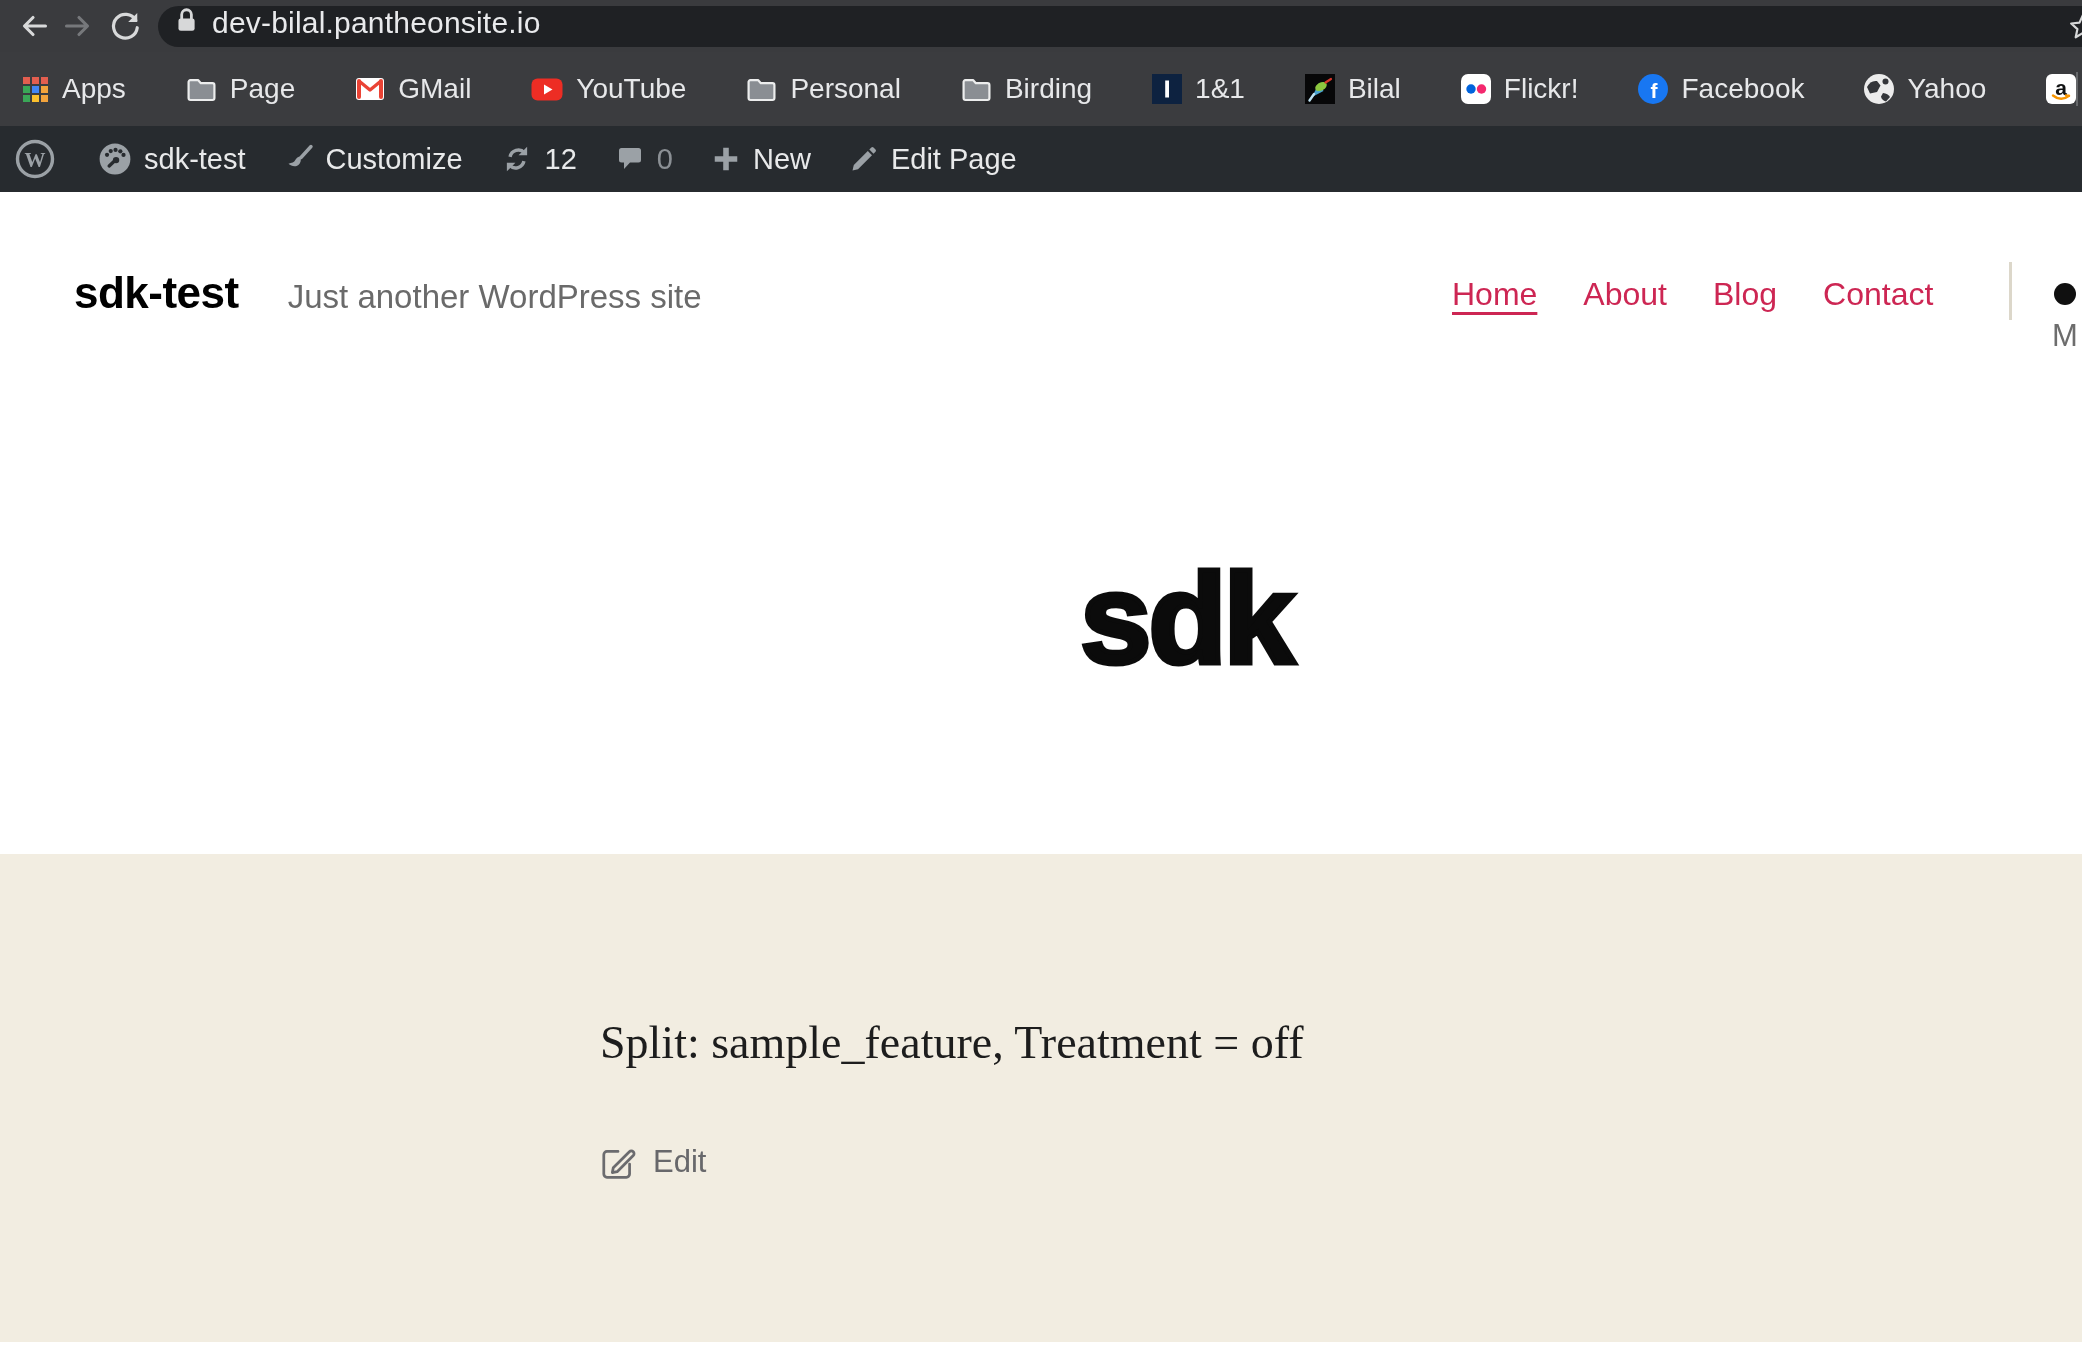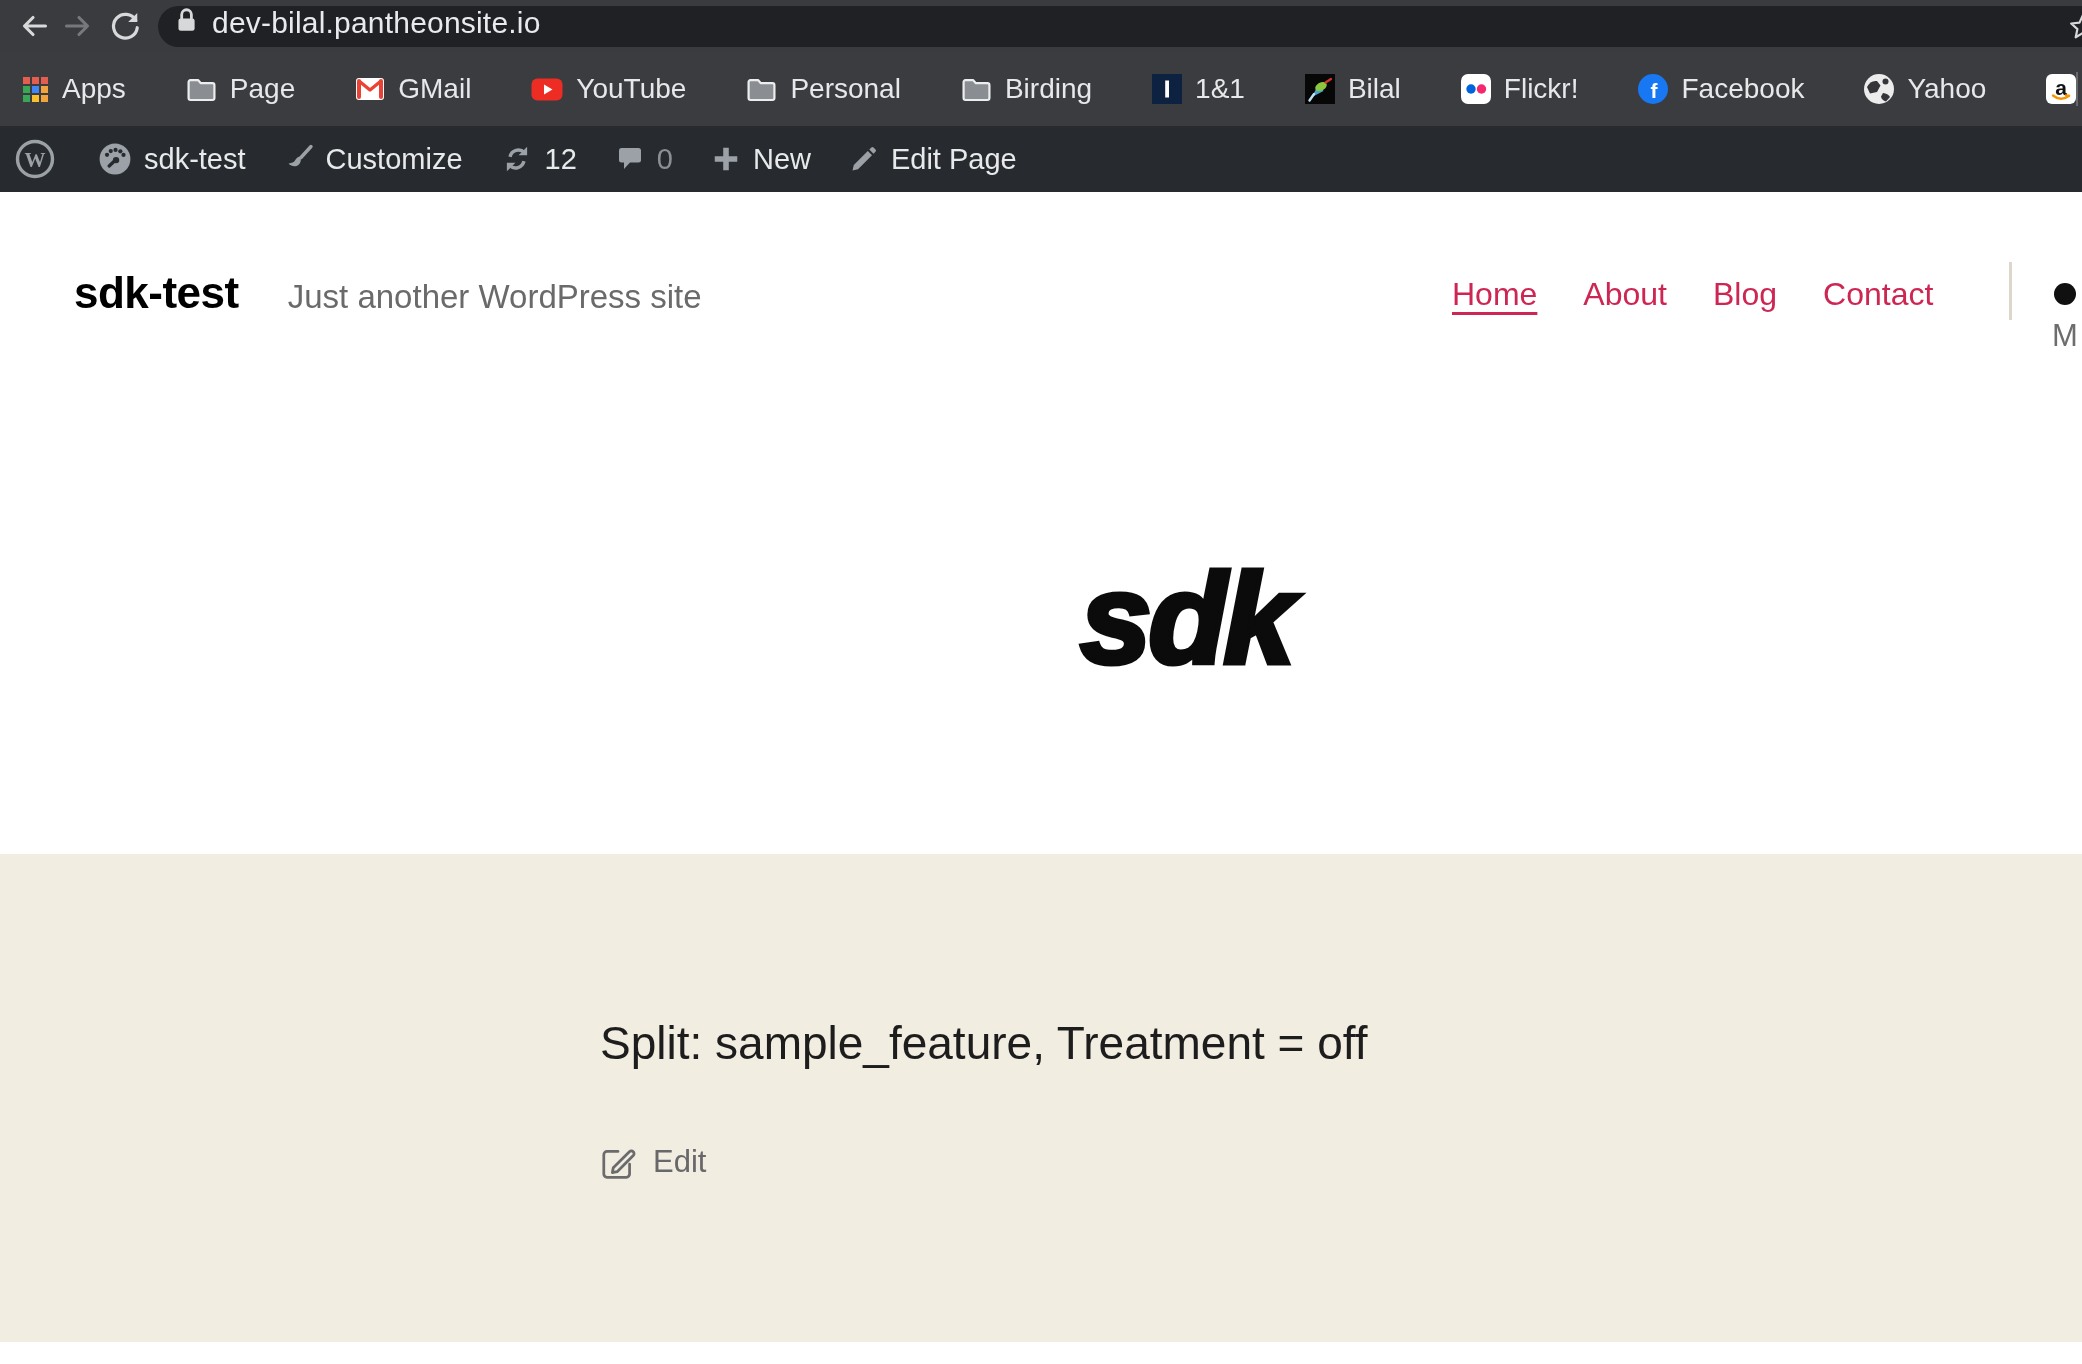--- a/index.html
+++ b/index.html
@@ -39,24 +39,24 @@
   .main-nav { position:absolute; left:1452px; top:84px; display:flex; gap:46px; }
   .main-nav a { font-size:32px; color:#cd2653; text-decoration:none; }
   .main-nav a.active { text-decoration:underline; text-underline-offset:7px; text-decoration-thickness:2.5px; }
 
   .header-divider { position:absolute; left:2009px; top:70px; width:2.5px; height:58px; background:#dcd7ca; }
   .header-dot { position:absolute; left:2054px; top:91px; width:22px; height:22px; border-radius:50%; background:#101010; }
   .header-cut-letter { position:absolute; left:2052px; top:126px; font-size:31px; color:#6d6d6d; }
 
   .big-logo { position:absolute; left:1186px; top:363px; transform:translateX(-50%);
               font-size:128px; font-weight:bold; color:#0b0b0b; letter-spacing:-3px;
-              -webkit-text-stroke:5px #0b0b0b; line-height:1;font-style:italic; }
+              -webkit-text-stroke:5px #0b0b0b; line-height:1; }
 
   .cover { position:absolute; left:0; top:662px; width:2082px; height:488px; background:#f2ede1; }
-  .split-line { position:absolute; left:600px; top:162px; font-family:Liberation Sans, sans-serif;
+  .split-line { position:absolute; left:600px; top:162px; font-family:Liberation Serif, serif;
                 font-size:46px; color:#1d1d1d; }
   .edit-row { position:absolute; left:598px; top:288px; display:flex; align-items:center; gap:15px; cursor:pointer; }
   .edit-row .lbl { font-size:31px; color:#68686b; }
 
   svg { display:block; }
 </style>
 </head>
 <body>
 
 <div class="toolbar">

